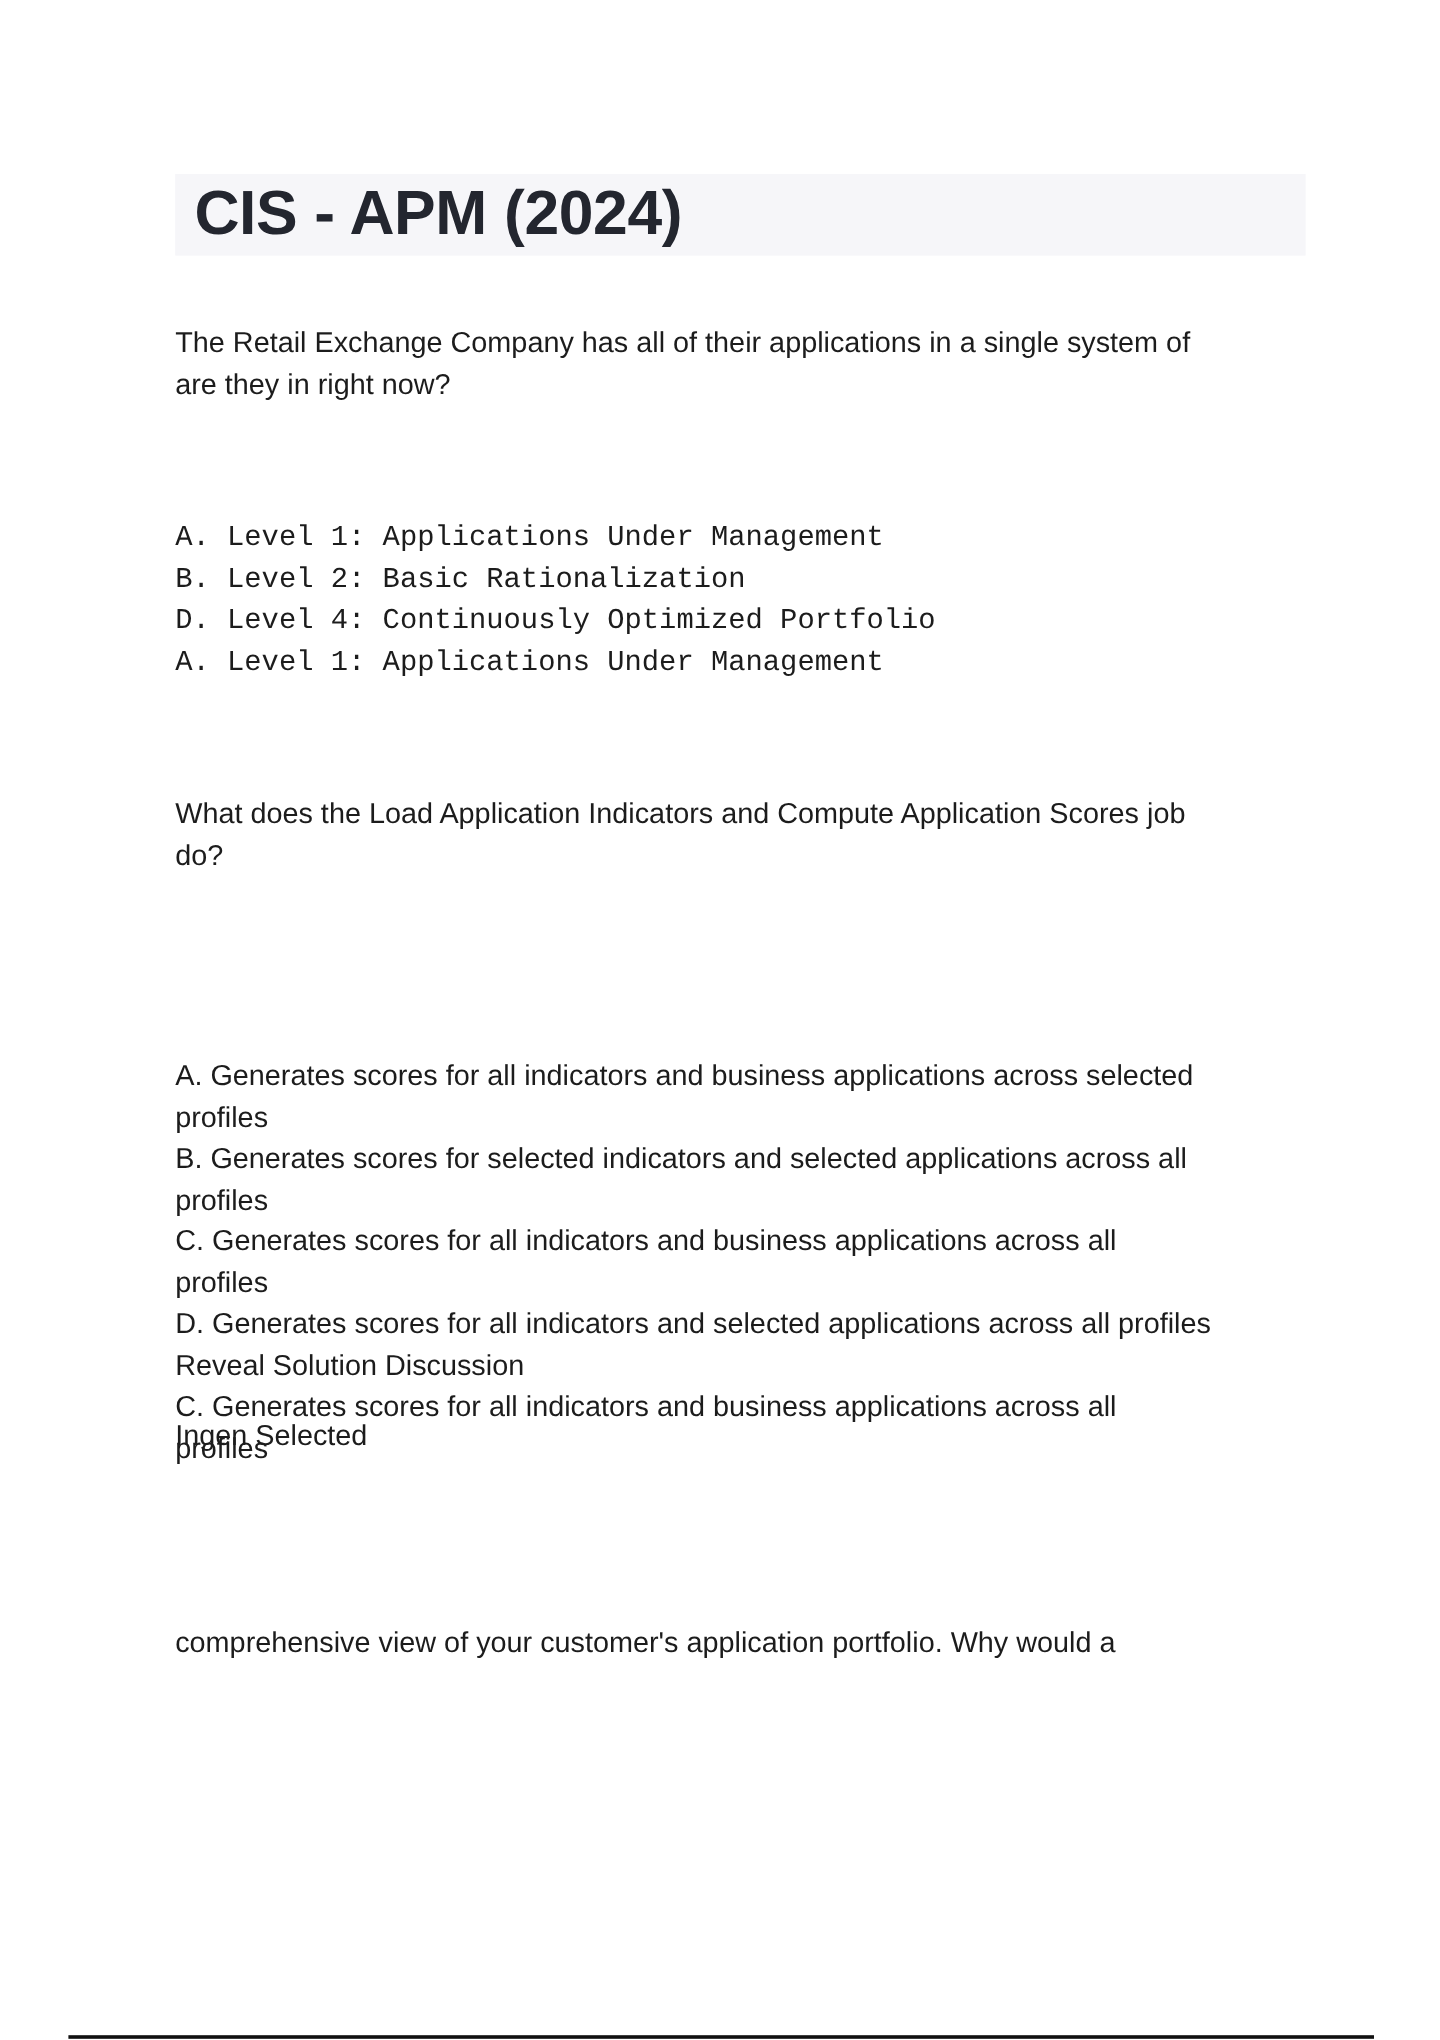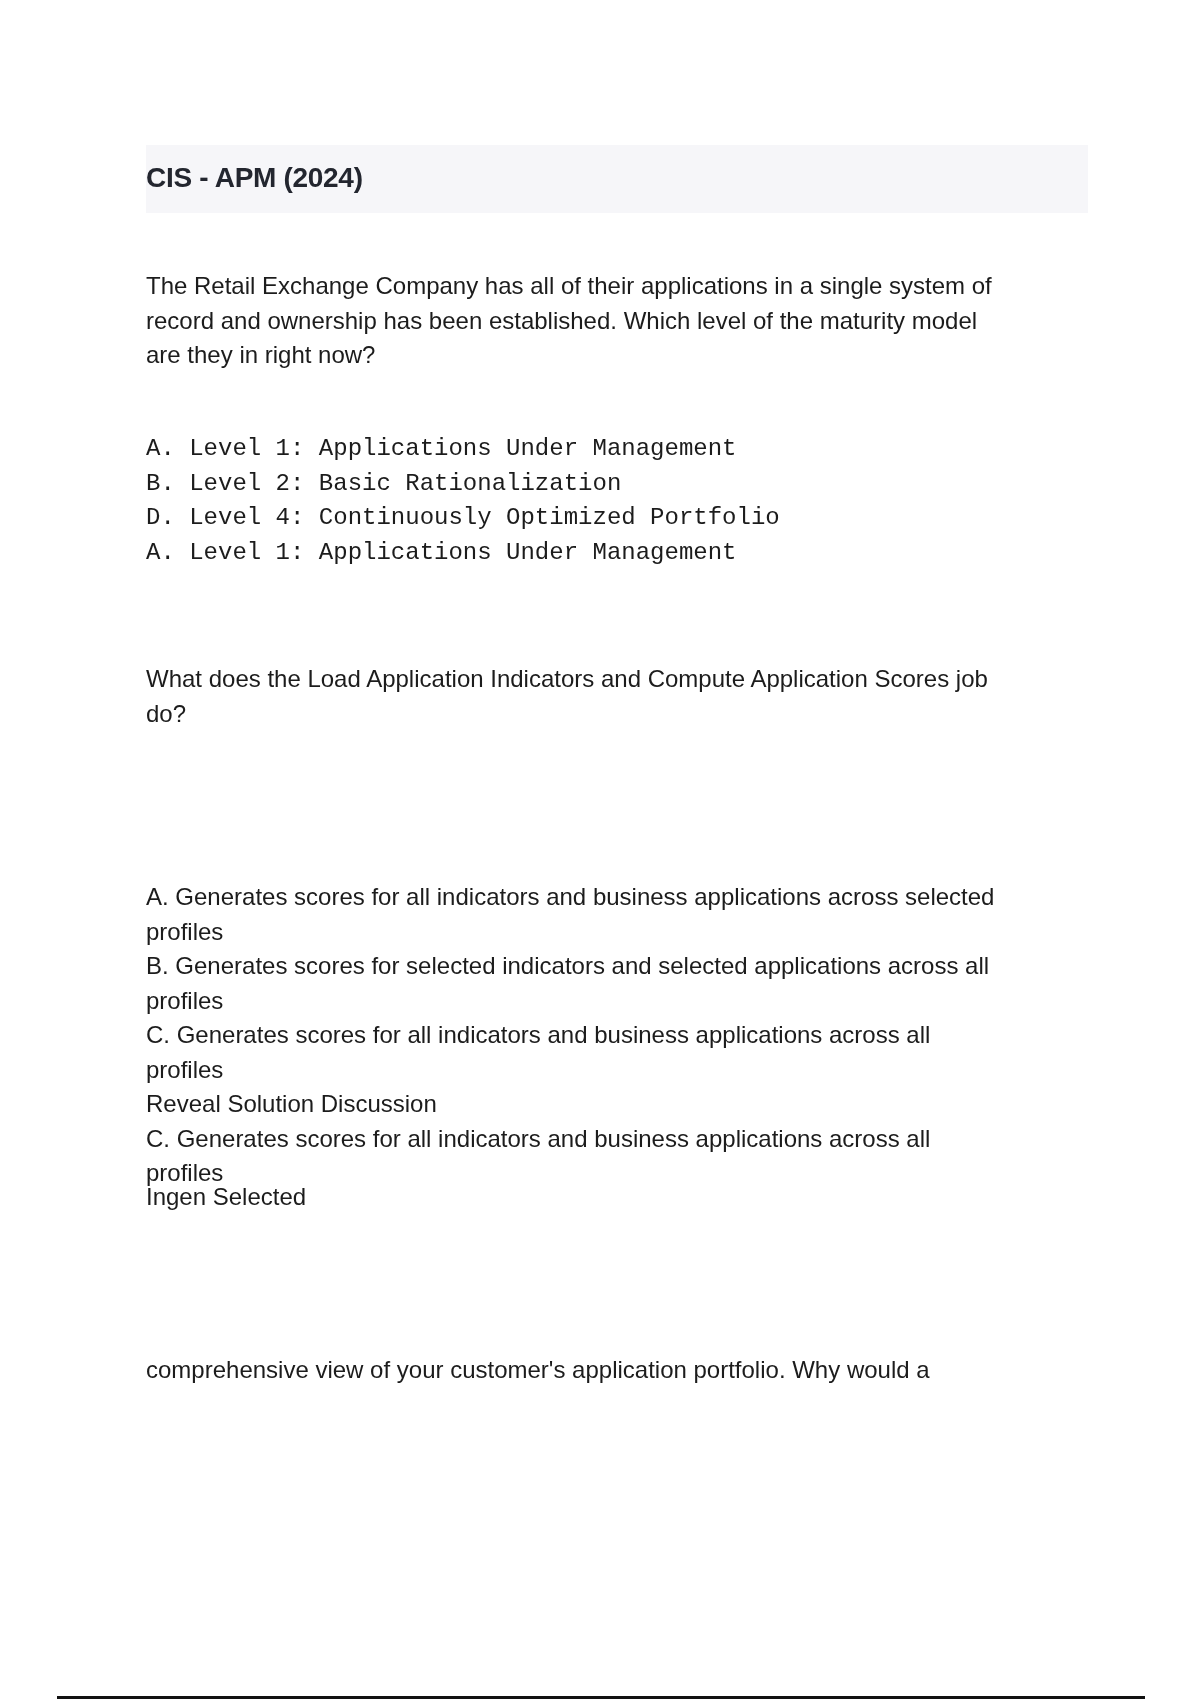--- a/index.html
+++ b/index.html
@@ -18,24 +18,24 @@
     .title-band {
       position: absolute;
       left: 146px;
       top: 145px;
       width: 942px;
       height: 68px;
       background: #f6f6f9;
     }
     .title {
       position: absolute;
-      left: 146px;
+      left: 162px;
       top: 148px;
       margin: 0;
-      font-size: 28px;
+      font-size: 52px;
       font-weight: bold;
       line-height: 60px;
       color: #23262f;
       letter-spacing: -0.3px;
     }
     .block {
       position: absolute;
       left: 146px;
       width: 950px;
       font-size: 24px;
@@ -56,21 +56,20 @@
     }
   </style>
 </head>
 <body>
 
 <div class="title-band"></div>
 <h1 class="title">CIS - APM (2024)</h1>
 
 <div class="block" style="top:245px;margin-top:24px;">
   <span class="line">The Retail Exchange Company has all of their applications in a single system of</span>
-  <span class="line">record and ownership has been established. Which level of the maturity model</span>
   <span class="line">are they in right now?</span>
 </div>
 
 <div class="block" style="top:432px;font-family:Liberation Mono, monospace;">
   <span class="line">A. Level 1: Applications Under Management</span>
   <span class="line">B. Level 2: Basic Rationalization</span>
   <span class="line">D. Level 4: Continuously Optimized Portfolio</span>
   <span class="line">A. Level 1: Applications Under Management</span>
 </div>
 
@@ -79,20 +78,21 @@
   <span class="line">do?</span>
 </div>
 
 <div class="block" style="top:836px;margin-top:44px;">
   <span class="line">A. Generates scores for all indicators and business applications across selected</span>
   <span class="line">profiles</span>
   <span class="line">B. Generates scores for selected indicators and selected applications across all</span>
   <span class="line">profiles</span>
   <span class="line">C. Generates scores for all indicators and business applications across all</span>
   <span class="line">profiles</span>
+  <span class="line">D. Generates scores for all indicators and selected applications across all profiles</span>
   <span class="line">Reveal Solution Discussion</span>
   <span class="line">C. Generates scores for all indicators and business applications across all</span>
   <span class="line">profiles</span>
 </div>
 
 <div class="block" style="top:1180px;">
   <span class="line">Ingen Selected</span>
 </div>
 
 <div class="block" style="top:1353px;">

